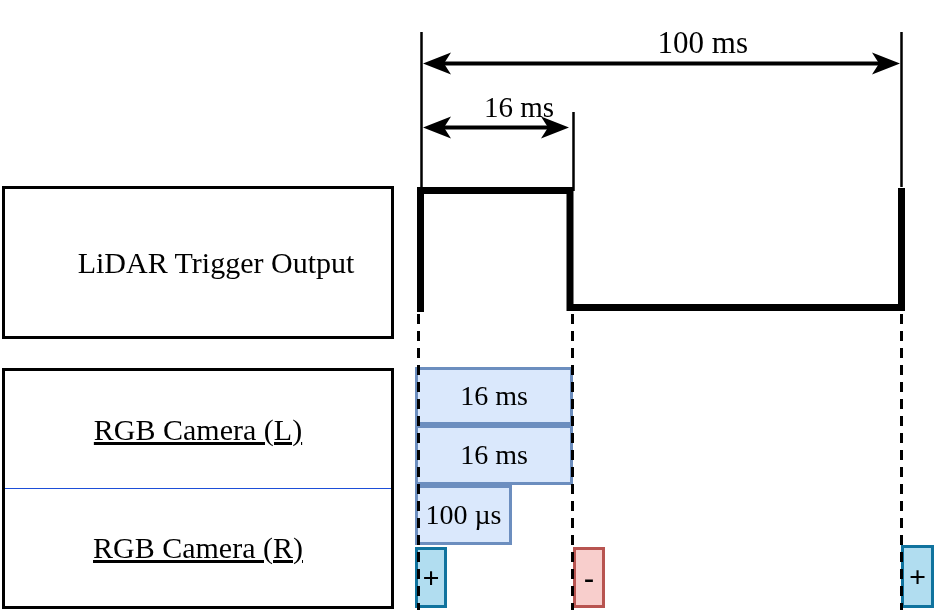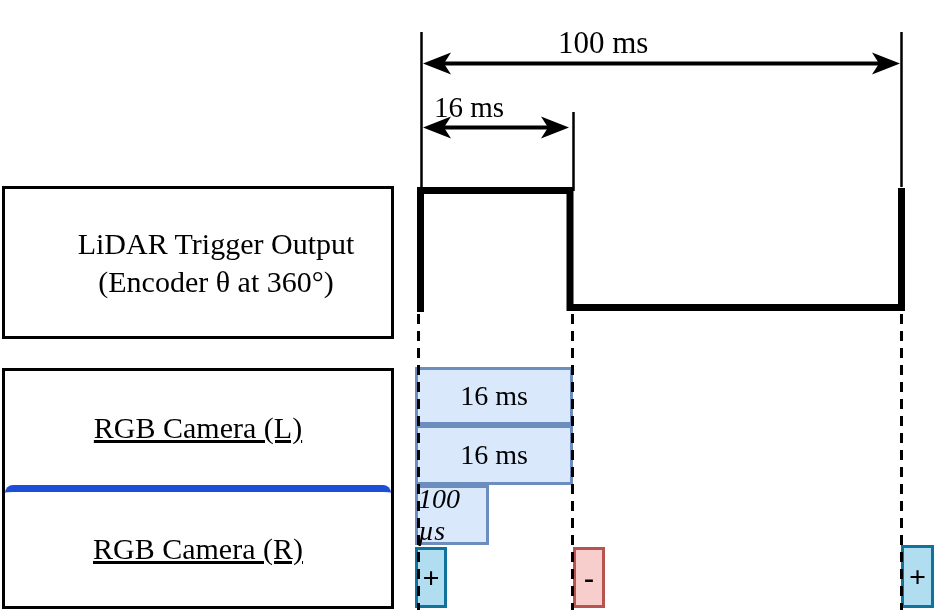--- a/index.html
+++ b/index.html
@@ -20,55 +20,54 @@
   }
   .rows{
     position:absolute;left:2px;top:368px;width:392px;height:241px;
     border:3px solid #000;box-sizing:border-box;
     display:flex;flex-direction:column;text-decoration:underline;
   }
   .row{
     flex:1;display:flex;align-items:center;justify-content:center;
     font-size:30px;
   }
-  .row + .row{border-top:7px solid #1d4ed8;border-radius:8px;}
+  .row + .row{border-top:1px solid #1d4ed8;}
   
   svg.overlay{position:absolute;left:0;top:0;z-index:3;}
-  .lbl{position:absolute;text-align:left;z-index:2;}
+  .lbl{position:absolute;text-align:right;z-index:2;}
   .lbl.period{left:558px;top:26px;width:190px;font-size:31px;line-height:34px;}
   .lbl.pw{left:434px;top:92px;width:120px;font-size:29px;line-height:30px;}
   
   .bar{
     position:absolute;box-sizing:border-box;z-index:1;
     background:#dae8fc;border:3px solid #6c8ebf;
     display:flex;align-items:center;justify-content:center;
     font-size:28px;
   }
   .bar.rgb-l{left:415px;top:367px;width:158px;height:58px;}
   .bar.rgb-r{left:415px;top:425px;width:158px;height:60px;}
-  .bar.thermal{left:415px;top:485px;width:74px;height:60px;font-style:italic;}
+  .bar.thermal{left:415px;top:485px;width:97px;height:60px;}
   .evt{
     position:absolute;box-sizing:border-box;z-index:1;
     display:flex;align-items:center;justify-content:center;
     font-size:30px;font-weight:bold;
   }
   .evt.pos{background:#b1ddf0;border:3px solid #10739e;}
   .evt.neg{background:#f8cecc;border:3px solid #b85450;}
   .evt.p1{left:415px;top:547px;width:32px;height:61px;}
   .evt.n1{left:573px;top:547px;width:32px;height:61px;}
   .evt.p2{left:901px;top:545px;width:33px;height:63px;}
 </style>
 </head>
 <body>
 
 <div class="canvas">
 
   <div class="lidar-box">
     <div>LiDAR Trigger Output</div>
-    <div>(Encoder θ at 360°)</div>
   </div>
 
   <div class="rows">
     <div class="row">
       <span>RGB Camera (L)</span>
     </div>
     <div class="row">
       <span>RGB Camera (R)</span>
     </div>
   </div>

